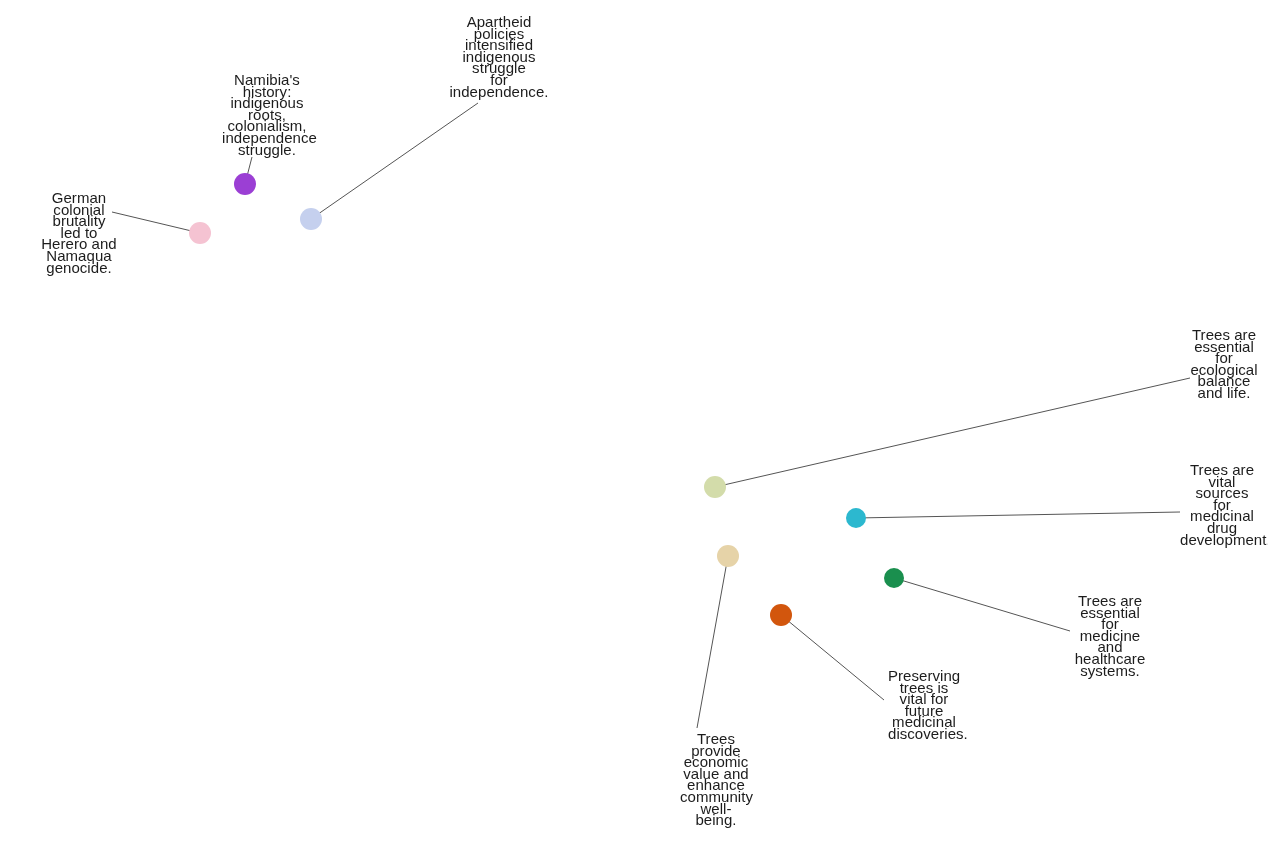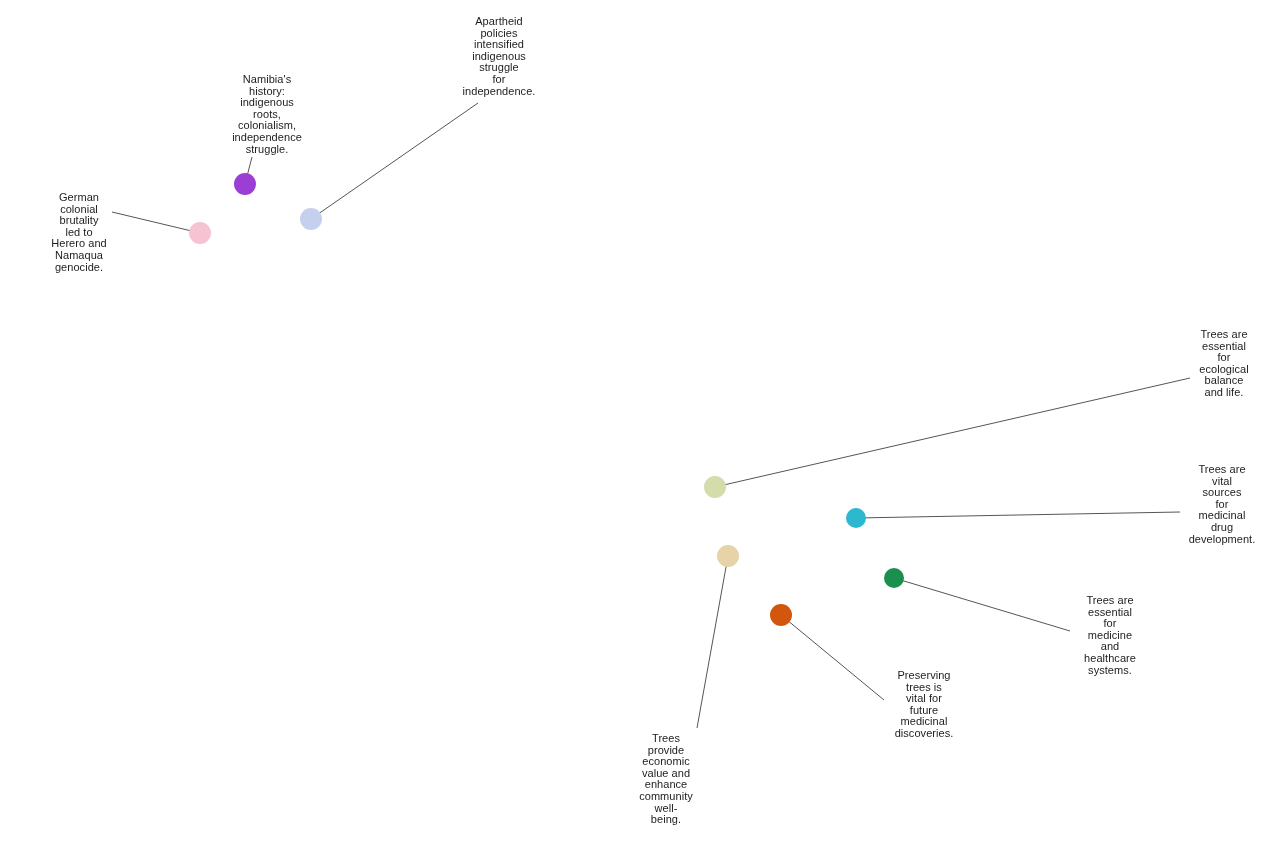--- a/index.html
+++ b/index.html
@@ -27,21 +27,21 @@
     pointer-events: none;
   }
   .node {
     position: absolute;
     border-radius: 50%;
     box-sizing: border-box;
   }
   .label {
     position: absolute;
     font-family: "Liberation Sans", sans-serif;
-    font-size: 11px;
+    font-size: 15px;
     line-height: 11.6px;
     color: #1c1c1c;
     text-align: center;
     white-space: pre-line;
     letter-spacing: 0.05px;
   }
 </style>
 </head>
 <body>
 
@@ -115,21 +115,21 @@
 healthcare
 systems.</div>
 
   <div class="label" style="left:888px; top:670px; width:72px;">Preserving
 trees is
 vital for
 future
 medicinal
 discoveries.</div>
 
-  <div class="label" style="left:630px; top:733px; width:72px;">Trees
+  <div class="label" style="left:680px; top:733px; width:72px;">Trees
 provide
 economic
 value and
 enhance
 community
 well-
 being.</div>
 
 </div>
 

